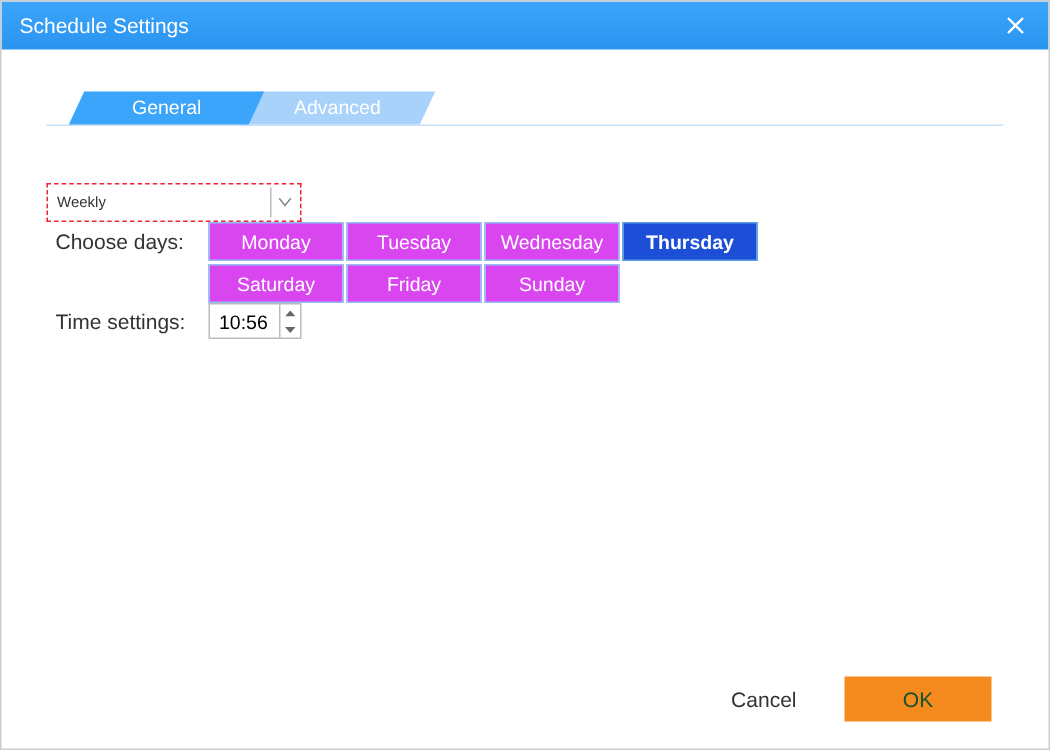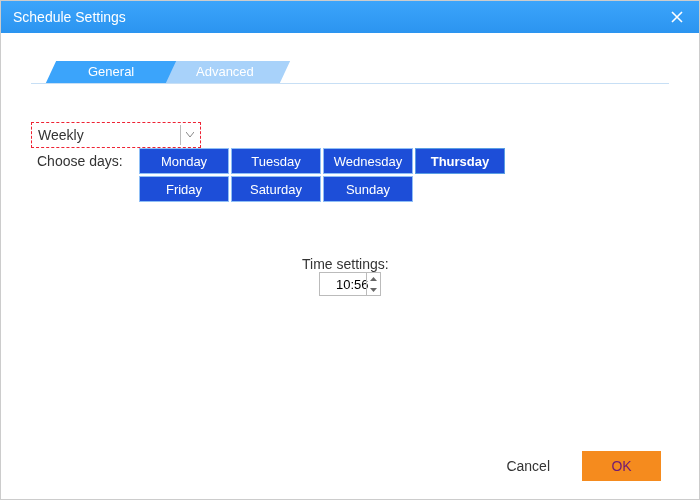--- a/index.html
+++ b/index.html
@@ -17,50 +17,50 @@
   color: #fff; font-size: 13px; position: relative; cursor: pointer;
   transform: skewX(-25deg); margin-right: -6px;
 }
 .tab span { display: inline-block; transform: skewX(25deg); }
 .tab-active { background: #3ba4fb; z-index: 2; }
 .tab-inactive { background: #a8d2fa; z-index: 1; }
 
 .dropdown-wrap { margin: 38px 0 0 0; }
 .dropdown {
   width: 170px; height: 26px; border: 1.5px dashed #e23; position: relative;
-  display: flex; align-items: center; padding: 0 6px; font-size: 14px; color: #333;
+  display: flex; align-items: center; padding: 0 6px; font-size: 10px; color: #333;
 }
 .dropdown .dd-caret {
   width: 18px; height: 20px; border-left: 1px solid #bbb; display: flex;
   align-items: center; justify-content: center; position: absolute; right: 2px; top: 2px;
 }
 .dd-caret svg { display: block; }
 
 .days-section { display: flex; align-items: flex-start; }
 .label-col { width: 108px; font-size: 14px; color: #333; padding-top: 5px; text-align: left; padding-left: 6px; }
 .days-grid { display: grid; grid-template-columns: repeat(4, 90px); gap: 2px; }
 .day-btn {
-  background: #1d4ed8; color: #fff; font-size: 13px; height: 26px;
+  background: #d946ef; color: #fff; font-size: 13px; height: 26px;
   display: flex; align-items: center; justify-content: center; border: 1px solid #8fbff6; cursor: pointer;
 }
 .day-btn.selected { background: #1d4ed8; border-color: #5a9ee4; font-weight: bold; }
 
-.time-section { display: flex; margin-top: 54px; align-items: center; flex-direction: column; }
+.time-section { display: flex; align-items: center; }
 .time-label { width: 108px; font-size: 14px; color: #333; padding-left: 6px; }
 .time-input {
   width: 62px; height: 24px; border: 1px solid #bbb; display: flex; align-items: center;
-  padding-left: 16px; font-size: 13px; position: relative;
+  padding-left: 6px; font-size: 13px; position: relative;
 }
 .spinner { position: absolute; right: 0; top: 0; bottom: 0; width: 14px; border-left: 1px solid #bbb; display: flex; flex-direction: column; }
 .spinner div { flex: 1; display: flex; align-items: center; justify-content: center; cursor: pointer; }
 .spinner svg { display: block; }
 
 .footer { position: absolute; bottom: 18px; right: 38px; display: flex; align-items: center; gap: 24px; }
 .cancel-btn { font-size: 14px; color: #333; cursor: pointer; background: none; border: none; padding: 6px 8px; }
-.ok-btn { background: #f58b1e; color: #701a75; border: none; width: 79px; height: 30px; font-size: 14px; cursor: pointer; }
+.ok-btn { background: #f58b1e; color: #14532d; border: none; width: 98px; height: 30px; font-size: 14px; cursor: pointer; }
 </style>
 </head>
 <body>
 
 <div class="titlebar">
   <span class="title">Schedule Settings</span>
   <span class="close">
     <svg width="12" height="12" viewBox="0 0 12 12">
         <path d="M1 1 L11 11 M11 1 L1 11" stroke="#fff" stroke-width="1.6"></path>
       </svg>
@@ -84,22 +84,22 @@
     </div>
   </div>
 
   <div class="days-section">
     <div class="label-col">Choose days:</div>
     <div class="days-grid">
       <div class="day-btn">Monday</div>
       <div class="day-btn">Tuesday</div>
       <div class="day-btn">Wednesday</div>
       <div class="day-btn selected">Thursday</div>
+      <div class="day-btn">Saturday</div>
       <div class="day-btn">Friday</div>
-      <div class="day-btn">Saturday</div>
       <div class="day-btn">Sunday</div>
     </div>
   </div>
 
   <div class="time-section">
     <div class="time-label">Time settings:</div>
     <div class="time-input">
       <span>10:56</span>
       <div class="spinner">
         <div>

